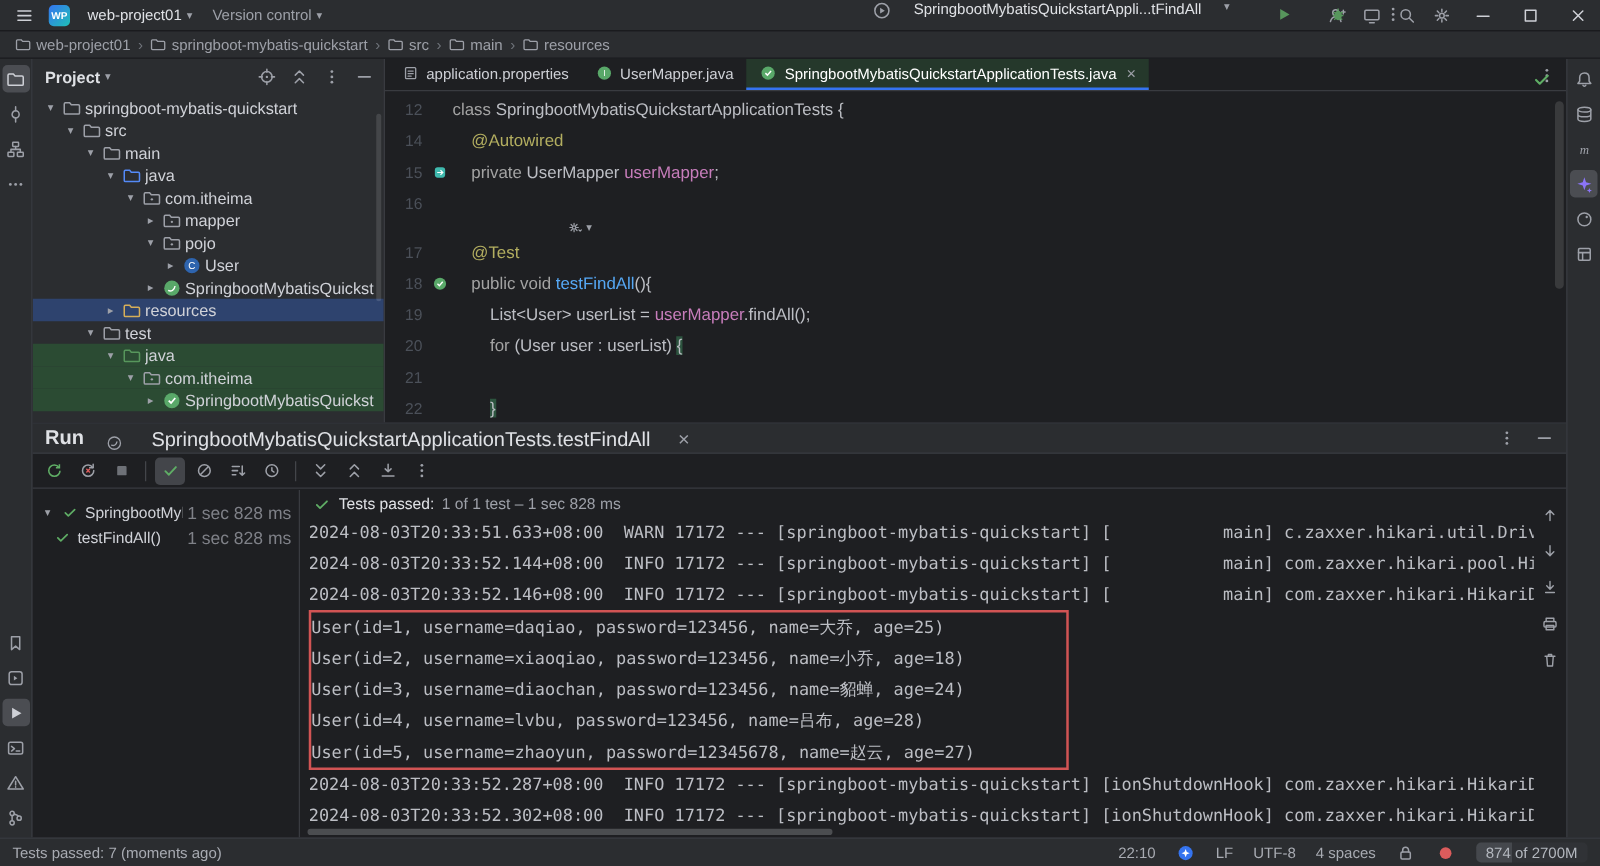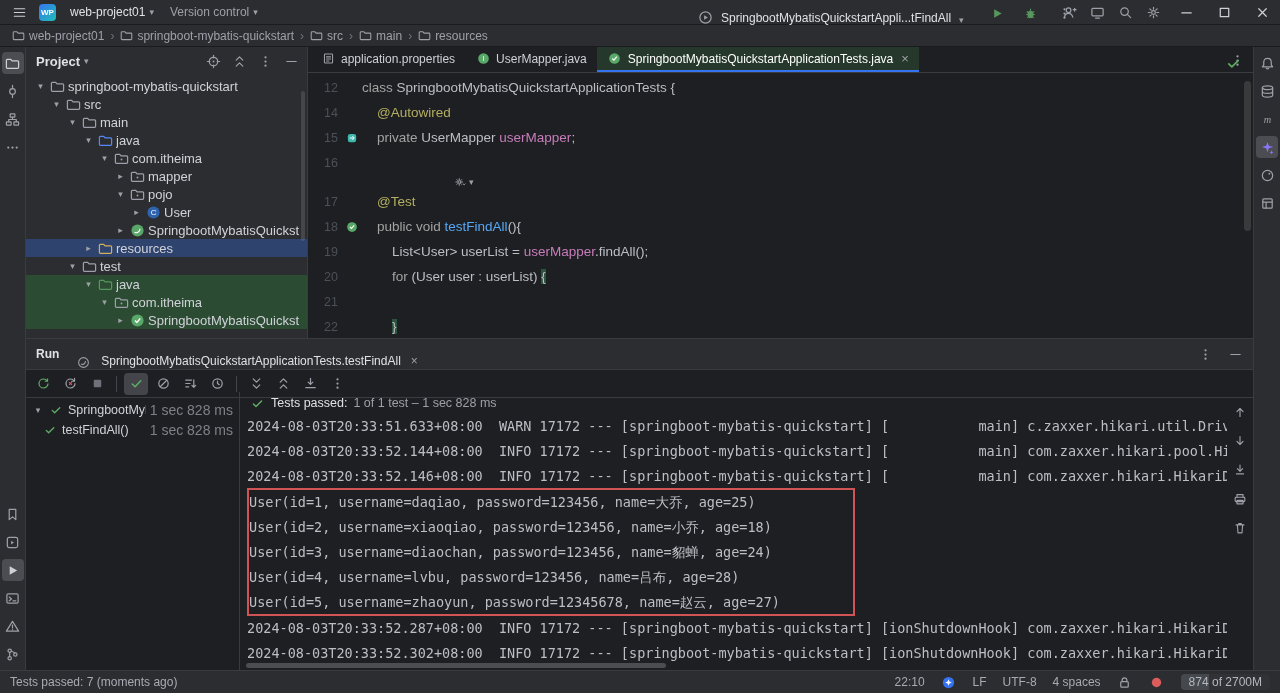--- a/index.html
+++ b/index.html
@@ -9,21 +9,21 @@
 .icon{display:inline-flex;align-items:center;justify-content:center;width:16px;height:16px;flex:none}
 .icon svg{width:15px;height:15px;display:block}
 
 
 .titlebar{position:absolute;top:0;left:0;right:0;height:25px;background:#2b2d30;display:flex;align-items:center;padding:0 0 0 6px;font-size:12px;color:#dfe1e5;border-bottom:1px solid #1a1b1e;z-index:6}
 .tb-group{display:flex;align-items:center;gap:2px}
 .wp-badge{width:17px;height:17px;border-radius:4px;background:linear-gradient(135deg,#3574f0,#1fc0b7);color:#fff;font-size:8px;font-weight:bold;display:flex;align-items:center;justify-content:center;margin:0 5px}
 .tb-item{display:flex;align-items:center;gap:4px;padding:2px 7px;border-radius:4px}
 .chev-s{color:#9da0a8;font-size:9px}
 .dim{color:#9da0a8}
-.tb-center{position:absolute;left:697px;top:0;height:25px;display:flex;align-items:flex-end;gap:8px}
+.tb-center{position:absolute;left:697px;top:0;height:25px;display:flex;align-items:flex-start;gap:18px}
 .tb-right{margin-left:auto;display:flex;align-items:center;gap:2px}
 .tbtn{width:26px;height:23px;display:flex;align-items:center;justify-content:center;border-radius:4px}
 .winbtn{width:36px;height:25px;display:flex;align-items:center;justify-content:center;color:#cfd1d6}
 
 
 .breadcrumbs{position:absolute;top:25px;left:0;right:0;height:22px;background:#2b2d30;display:flex;align-items:center;padding:0 10px;font-size:12px;color:#9da0a8;border-bottom:1px solid #1a1b1e;z-index:5}
 .bc-item{display:flex;align-items:center;gap:4px;padding:0 2px}
 .bc-item .icon,.bc-item .icon svg{width:13px;height:13px}
 .bc-sep{color:#6f737a;margin:0 4px}
 
@@ -71,23 +71,23 @@
 .tk.mth{color:#56a8f5}
 .tk.static{color:#c77dbb;font-style:italic}
 .tk.brace{background:#2d543f}
 .insp{position:absolute;right:12px;top:8px}
 .vscroll{position:absolute;right:2px;top:34px;width:7px;height:150px;border-radius:4px;background:rgba(255,255,255,.12)}
 .gear-inlay{margin-left:90px;display:flex;align-items:center;gap:1px;color:#9da0a8}
 .gear-inlay .icon svg{width:12px;height:12px}
 
 
 .run-panel{position:absolute;left:26px;top:338px;right:27px;bottom:23px;background:#1e1f22;border-top:1px solid #393b40;z-index:3}
-.rp-header{height:24px;display:flex;align-items:center;padding:15px 10px;gap:16px;background:#2b2d30;border-bottom:1px solid #393b40;font-size:12px}
+.rp-header{height:24px;display:flex;align-items:center;padding:0 10px;gap:16px;background:#2b2d30;border-bottom:1px solid #393b40;font-size:16px}
 .rp-title{color:#dfe1e5;font-weight:bold}
-.rp-tab{display:flex;align-items:flex-start;gap:10px;color:#dfe1e5;height:100%}
+.rp-tab{display:flex;align-items:flex-end;gap:22px;color:#dfe1e5;height:100%}
 .rp-tab .icon svg{width:13px;height:13px}
 .rp-close{color:#9da0a8}
 .rp-right{margin-left:auto;display:flex;gap:14px;align-items:center}
 .rp-toolbar{height:28px;display:flex;align-items:center;gap:3px;padding:0 5px;border-bottom:1px solid #393b40}
 .rtb{width:24px;height:22px;border-radius:4px;display:flex;align-items:center;justify-content:center}
 .rtb.on{background:#43454a}
 .vsep{width:1px;height:16px;background:#43454a;margin:0 4px}
 .rp-body{position:absolute;top:53px;left:0;right:0;bottom:0}
 .test-tree{position:absolute;left:0;top:0;bottom:0;width:214px;border-right:1px solid #393b40;padding-top:8px;font-size:12.5px;overflow:hidden}
 .trow{height:20px;display:flex;align-items:center;gap:4px;padding-right:6px}

